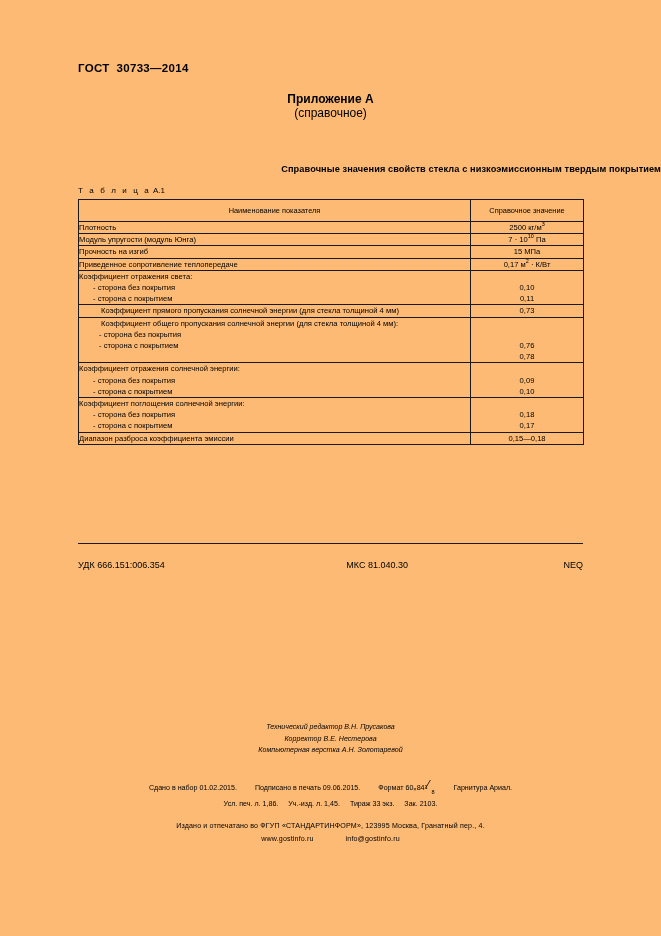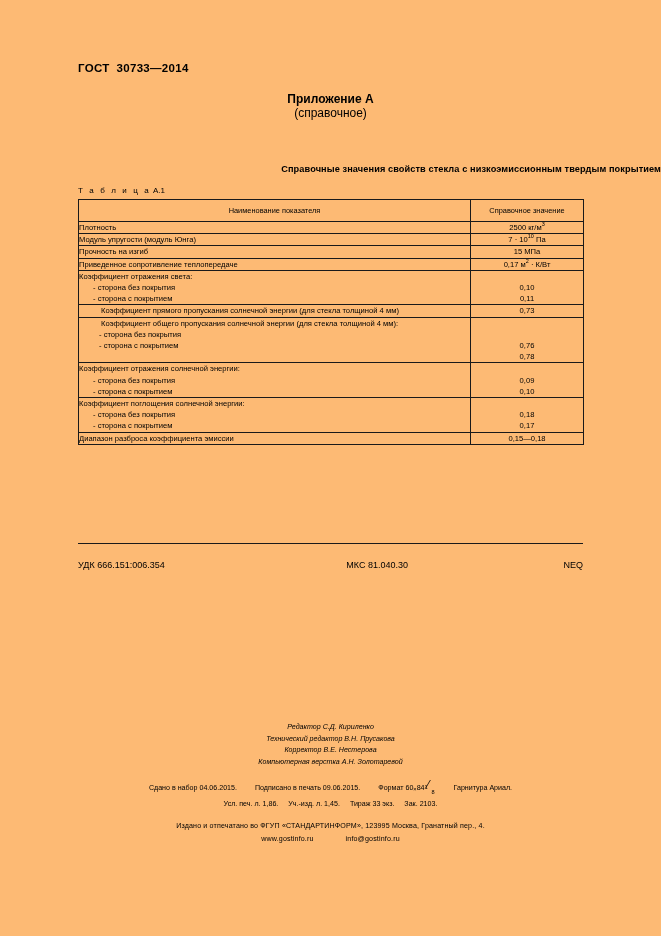--- a/index.html
+++ b/index.html
@@ -310,29 +310,28 @@
   <div class="rule"></div>
 
   <div class="udk-row">
     <span>УДК  666.151:006.354</span>
     <span class="mid">МКС  81.040.30</span>
     <span>NEQ</span>
   </div>
 
 
   <div class="credits">
-    <div><i>Редактор С.Д. Кириленко</i></div>
     <div><i>Технический редактор В.Н. Прусакова</i></div>
     <div><i>Корректор В.Е. Нестерова</i></div>
     <div><i>Компьютерная верстка А.Н. Золотаревой</i></div>
   </div>
 
   <div class="print-info">
     <div class="pi-line">
-      <span>Сдано в набор 04.06.2015.</span><span class="gap"></span><span>Подписано в печать 09.06.2015.</span><span class="gap"></span><span>Формат 60</span><span style="font-size:5.6px;vertical-align:-1px;">×</span><span>84</span><span class="frac"><span class="nu">1</span><span class="sl">⁄</span><span class="de">8</span></span><span class="gap"></span><span>Гарнитура Ариал.</span>
+      <span>Сдано в набор 01.02.2015.</span><span class="gap"></span><span>Подписано в печать 09.06.2015.</span><span class="gap"></span><span>Формат 60</span><span style="font-size:5.6px;vertical-align:-1px;">×</span><span>84</span><span class="frac"><span class="nu">1</span><span class="sl">⁄</span><span class="de">8</span></span><span class="gap"></span><span>Гарнитура Ариал.</span>
     </div>
     <div class="pi-line">
       <span>Усл. печ. л. 1,86.</span><span class="gap-s"></span><span>Уч.-изд. л. 1,45.</span><span class="gap-s"></span><span>Тираж  33 экз.</span><span class="gap-s"></span><span>Зак. 2103.</span>
     </div>
   </div>
 
   <div class="publisher">
     <div>Издано и отпечатано во ФГУП «СТАНДАРТИНФОРМ», 123995 Москва, Гранатный пер., 4.</div>
     <div>
       <span class="web">www.gostinfo.ru</span><span class="web-gap"></span><span class="web">info@gostinfo.ru</span>

